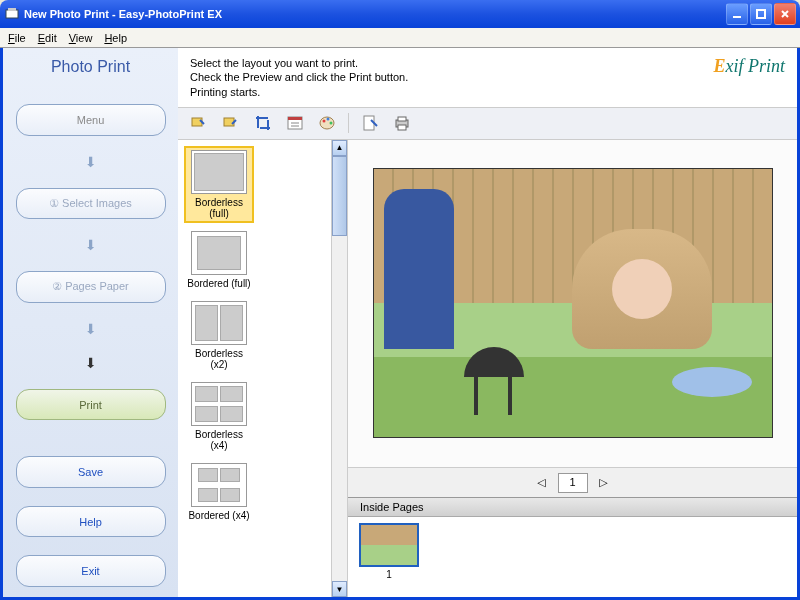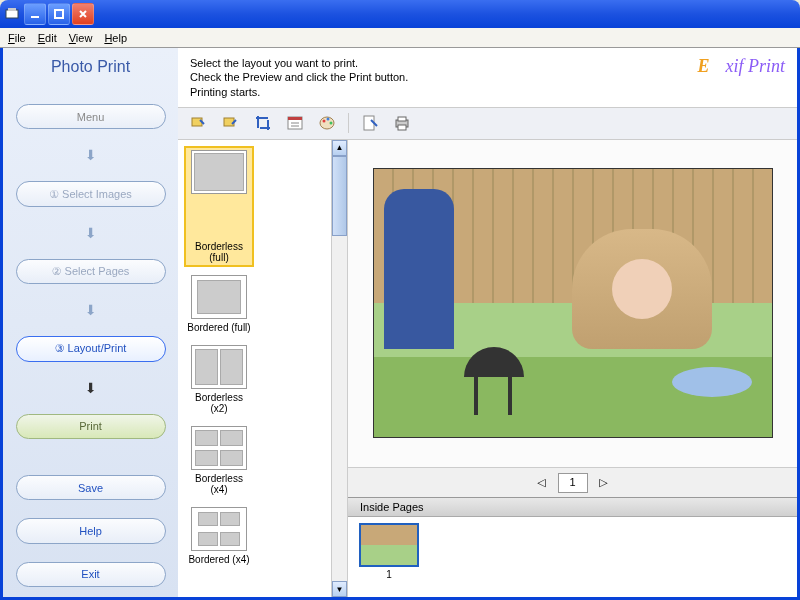--- a/index.html
+++ b/index.html
@@ -28,31 +28,31 @@
 .side-btn.bottom { color: #2050c0; }
 .arrow-down { color: #8ca5c8; font-size: 14px; }
 .arrow-down.dark { color: #333; }
 .sidebar-spacer { flex: 1; }
 
 .main { flex: 1; display: flex; flex-direction: column; background: #fff; }
 .instructions { background: #fff; border-bottom: 1px solid #ccc; padding: 8px 12px; display: flex; }
 .instr-text { flex: 1; line-height: 1.3; }
 .exif-logo { font-style: italic; font-size: 18px; font-family: Georgia, serif; }
 .exif-e { color: #f0a020; font-weight: bold; }
-.exif-rest { color: #8b5cf6; margin-left: 16px; }
+.exif-rest { color: #0f766e; }
 
 .toolbar { height: 32px; background: #eef0f5; border-bottom: 1px solid #ccc; display: flex; align-items: center; gap: 10px; padding: 0 10px; }
 .tool-icon { width: 22px; height: 22px; display: flex; align-items: center; justify-content: center; cursor: pointer; }
 
 .workspace { flex: 1; display: flex; overflow: hidden; }
 .layout-panel { width: 170px; border-right: 1px solid #ccc; display: flex; overflow: hidden; }
 .layout-scroll { flex: 1; overflow-y: auto; padding: 6px; }
 .layout-grid { display: flex; flex-wrap: wrap; gap: 4px; }
 .layout-item { width: 70px; display: flex; flex-direction: column; align-items: center; cursor: pointer; padding: 4px 2px; }
-.layout-item.selected { background: #ffe89c; border: 2px solid #f0c020; padding: 2px 0; gap: 44px; }
+.layout-item.selected { background: #ffe89c; border: 2px solid #f0c020; padding: 2px 0; }
 .layout-thumb { width: 56px; height: 44px; border: 1px solid #999; background: #fff; display: flex; flex-wrap: wrap; align-items: center; justify-content: center; gap: 2px; padding: 2px; }
 .layout-thumb .cell { background: #ccc; border: 1px solid #aaa; }
 .layout-thumb.full .cell { width: 100%; height: 100%; }
 .layout-thumb.bordered-full .cell { width: 88%; height: 88%; }
 .layout-thumb.x2 .cell { width: 46%; height: 94%; }
 .layout-thumb.bx2 .cell { width: 42%; height: 84%; }
 .layout-thumb.x4 .cell { width: 46%; height: 44%; }
 .layout-thumb.bx4 .cell { width: 40%; height: 38%; }
 .layout-label { text-align: center; font-size: 10px; margin-top: 3px; line-height: 1.1; }
 
@@ -90,20 +90,21 @@
 </head>
 <body>
 
 <div class="titlebar">
   <span class="icon">
     <svg width="14" height="14" viewBox="0 0 14 14">
         <rect x="1" y="3" width="12" height="8" fill="#fff" stroke="#345"></rect>
         <rect x="3" y="1" width="8" height="3" fill="#ccc"></rect>
       </svg>
   </span>
+  <span class="title">New Photo Print - Easy-PhotoPrint EX</span>
   <div class="window-btns">
     <div class="winbtn min">
       <svg width="10" height="10">
           <rect x="1" y="7" width="8" height="2" fill="#fff"></rect>
         </svg>
     </div>
     <div class="winbtn max">
       <svg width="10" height="10">
           <rect x="1" y="1" width="8" height="8" fill="none" stroke="#fff" stroke-width="2"></rect>
         </svg>
@@ -123,23 +124,22 @@
   <span><u>H</u>elp</span>
 </div>
 
 <div class="content">
   <div class="sidebar">
     <div class="sidebar-title">Photo Print</div>
     <div class="side-btn">Menu</div>
     <div class="arrow-down">⬇</div>
     <div class="side-btn step">①  Select Images</div>
     <div class="arrow-down">⬇</div>
-    <div class="side-btn step">②  Select Pages</div>
+    <div class="side-btn step">②  Pages Paper</div>
     <div class="arrow-down">⬇</div>
-    <div class="side-btn active">③  Layout/Print</div>
     <div class="arrow-down dark">⬇</div>
     <div class="side-btn print">Print</div>
     <div class="sidebar-spacer"></div>
     <div class="side-btn bottom">Save</div>
     <div class="side-btn bottom">Help</div>
     <div class="side-btn bottom">Exit</div>
   </div>
 
   <div class="main">
     <div class="instructions">

